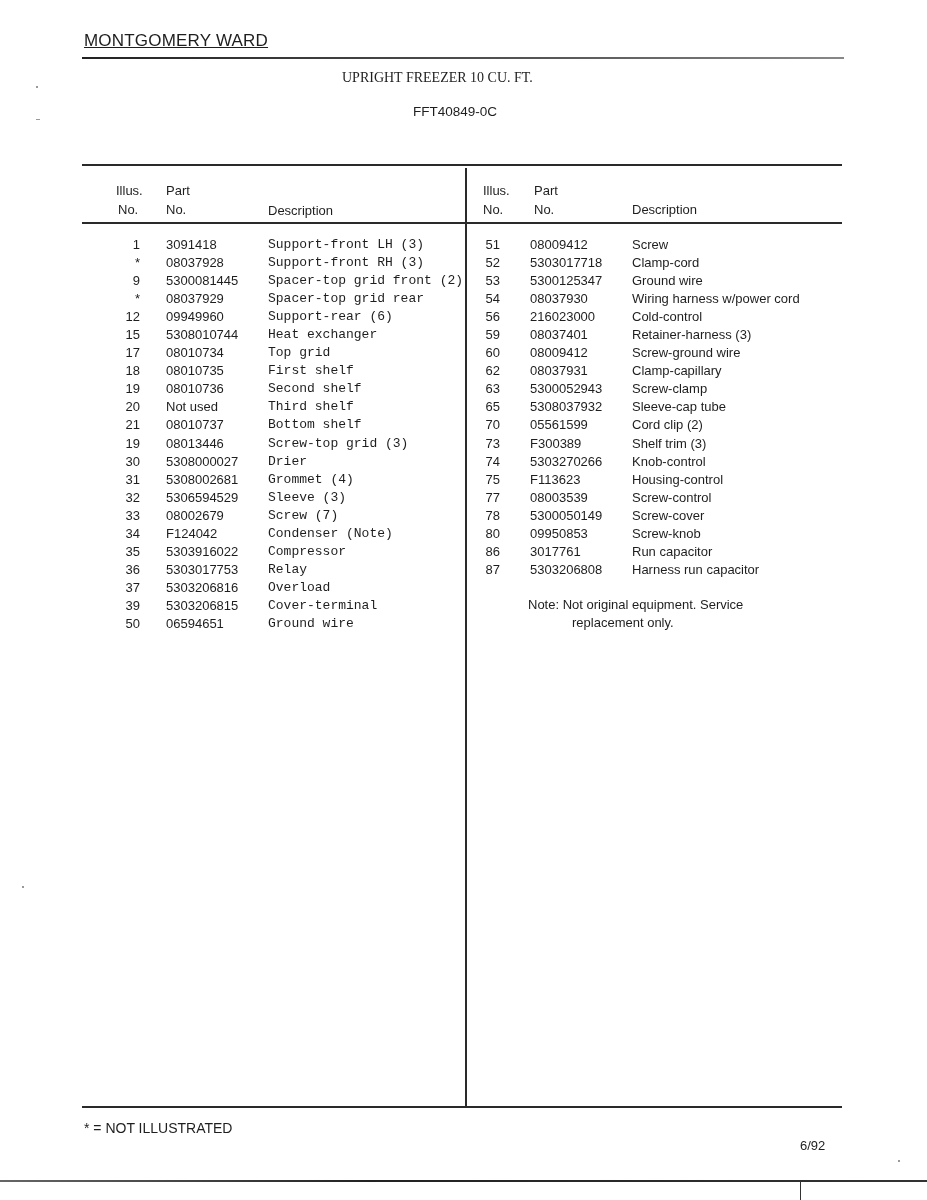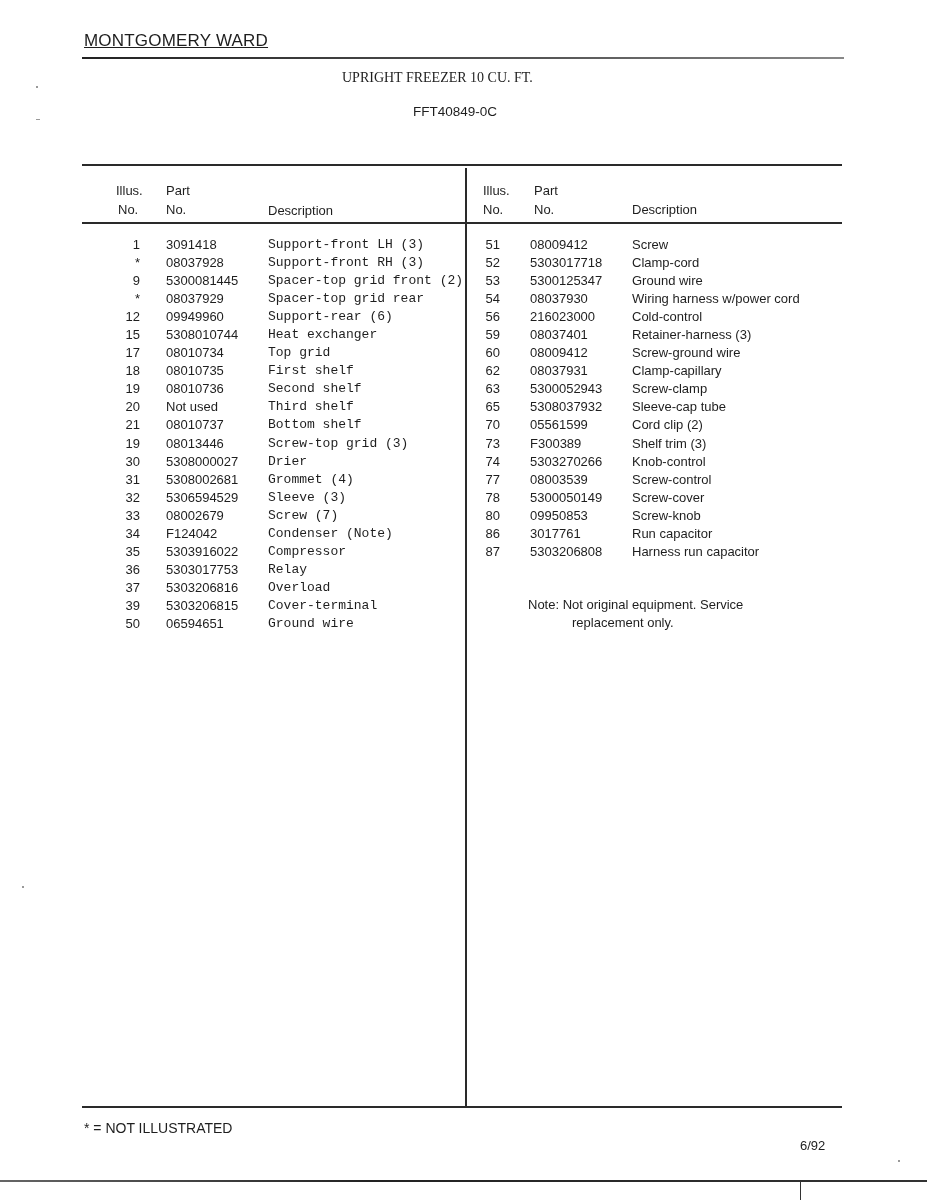--- a/index.html
+++ b/index.html
@@ -258,20 +258,25 @@
         <span class="c-illus">73</span>
         <span class="c-part">F300389</span>
         <span class="c-desc">Shelf trim (3)</span>
       </div>
       <div class="row">
         <span class="c-illus">74</span>
         <span class="c-part">5303270266</span>
         <span class="c-desc">Knob-control</span>
       </div>
       <div class="row">
+        <span class="c-illus">75</span>
+        <span class="c-part">F113623</span>
+        <span class="c-desc">Housing-control</span>
+      </div>
+      <div class="row">
         <span class="c-illus">77</span>
         <span class="c-part">08003539</span>
         <span class="c-desc">Screw-control</span>
       </div>
       <div class="row">
         <span class="c-illus">78</span>
         <span class="c-part">5300050149</span>
         <span class="c-desc">Screw-cover</span>
       </div>
       <div class="row">

